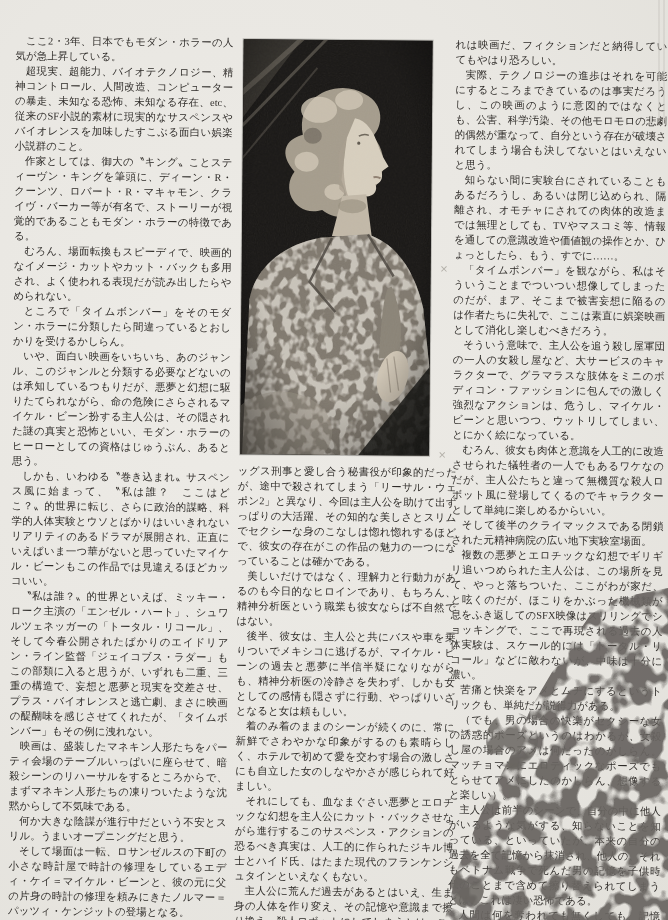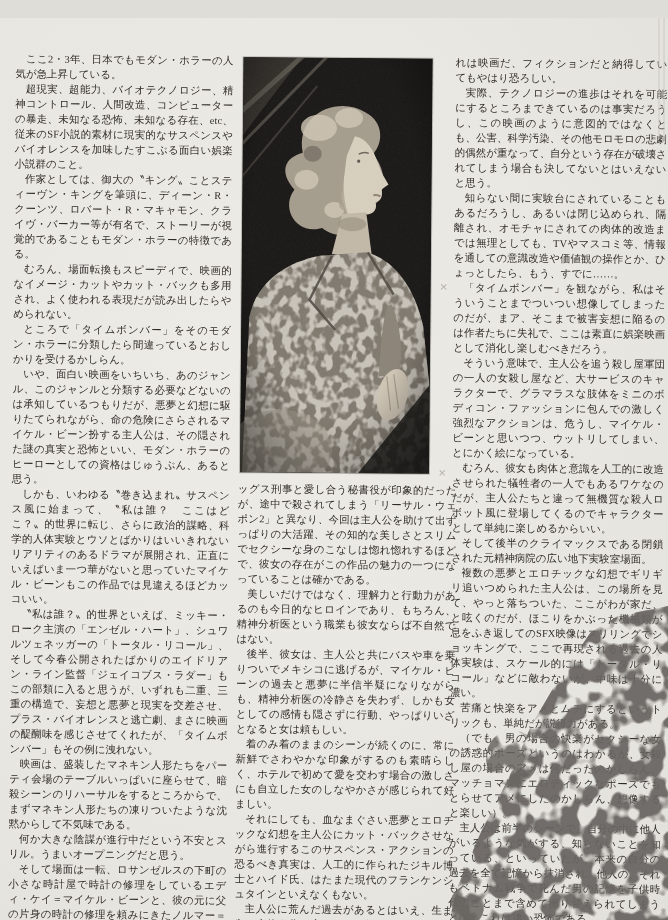--- a/index.html
+++ b/index.html
@@ -5,21 +5,20 @@
   html,body{margin:0;padding:0;}
   body{
     width:668px;height:920px;overflow:hidden;position:relative;
     background:#dfddd8;
     font-family:"Liberation Serif","DejaVu Serif",serif;
   }
   .page{
     position:absolute;inset:0;
     background:radial-gradient(ellipse at 35% 40%, #edebe6 0%, #e9e7e2 55%, #e2e0da 100%);
     overflow:hidden;
-    margin-top:18px;
   }
   .page-inner{
     position:absolute;inset:0;
     transform:rotate(0.5deg);
     transform-origin:50% 50%;
   }
   .col{
     position:absolute;
     color:#2e2b28;
     font-size:10.4px;

